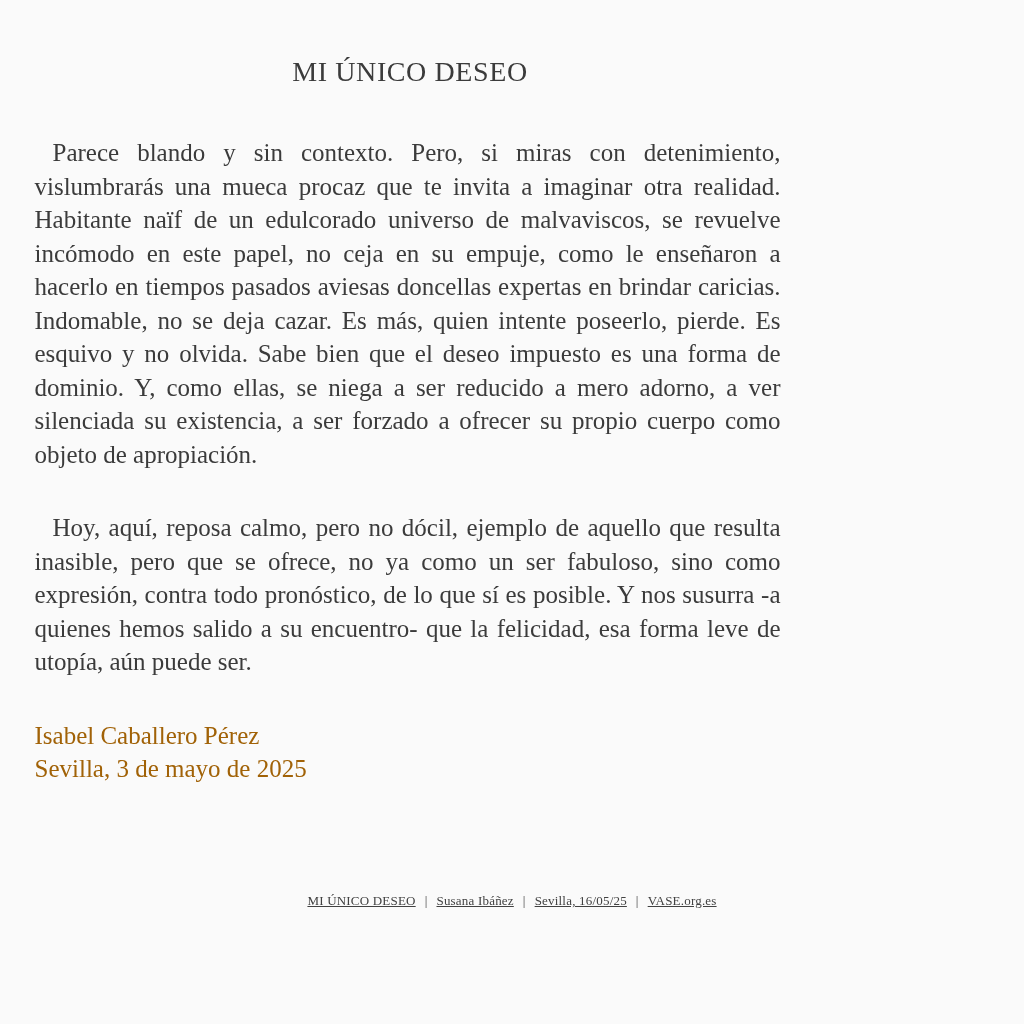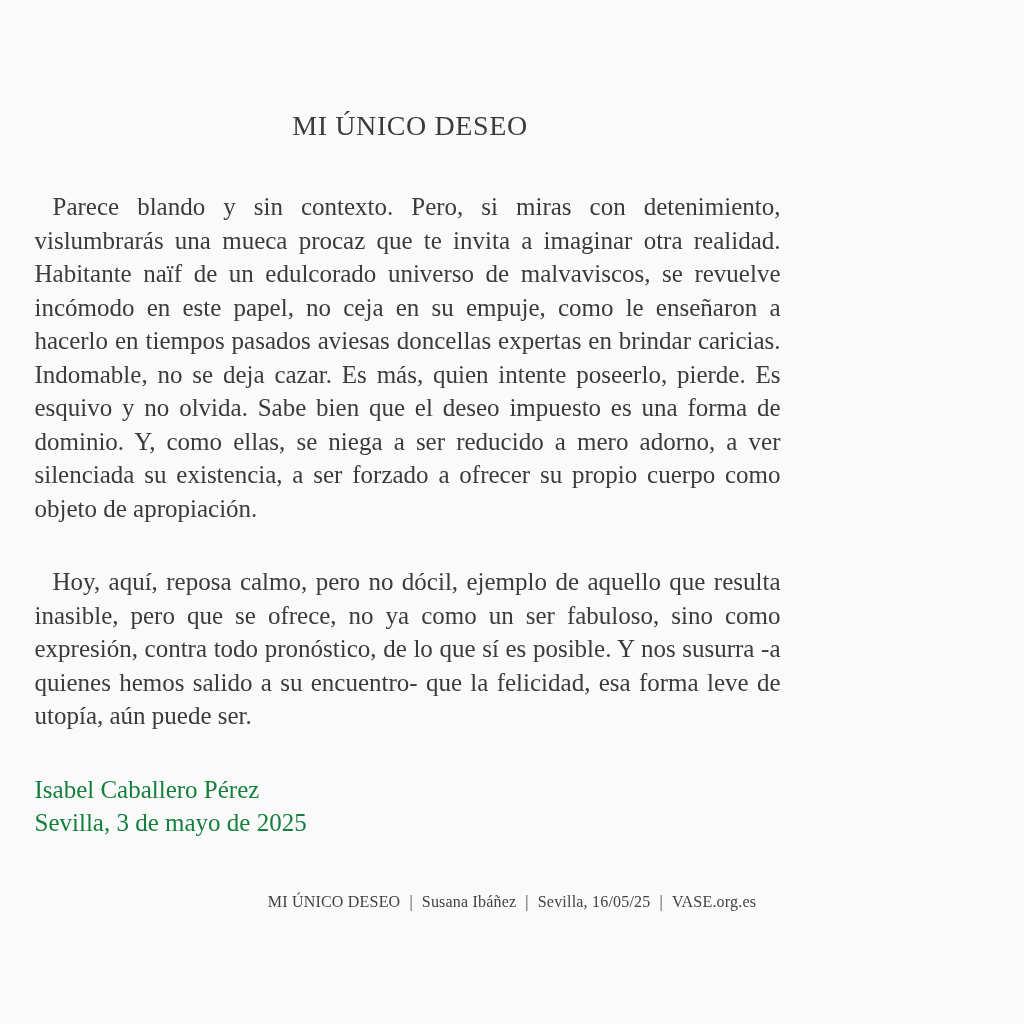--- a/index.html
+++ b/index.html
@@ -12,21 +12,21 @@
     background: #fafafa;
     color: #3b3b3b;
     font-family: "Liberation Serif", serif;
     overflow: hidden;
   }
   .page {
     position: relative;
     width: 820px;
     height: 1024px;
     box-sizing: border-box;
-    padding-top: 110px;
+    padding-top: 56px;
   }
   .doc-title {
     margin: 0 0 48px 0;
     text-align: center;
     font-size: 28px;
     font-weight: normal;
     letter-spacing: 0.6px;
     color: #3b3b3b;
   }
   .content {
@@ -40,34 +40,35 @@
     text-align: justify;
     text-indent: 18px;
     color: #3b3b3b;
     font-family: Liberation Serif, serif;
   }
   .signature {
     width: 751px;
     margin: 4px auto 0 auto;
     font-size: 25px;
     line-height: 33.5px;
-    color: #15803d;
+    color: #a16207;
   }
   .signature div {
     margin: 0;
   }
   .footer {
     position: absolute;
     left: 0;
     top: 893px;
     width: 1024px;
     text-align: center;
-    font-size: 16px;
+    font-size: 13px;
     letter-spacing: 0.2px;
     color: #414141;
+    text-decoration: underline;
   }
   .footer .sep {
     display: inline-block;
     margin: 0 9px;
   }
 </style>
 </head>
 <body>
 
 <div class="page">

